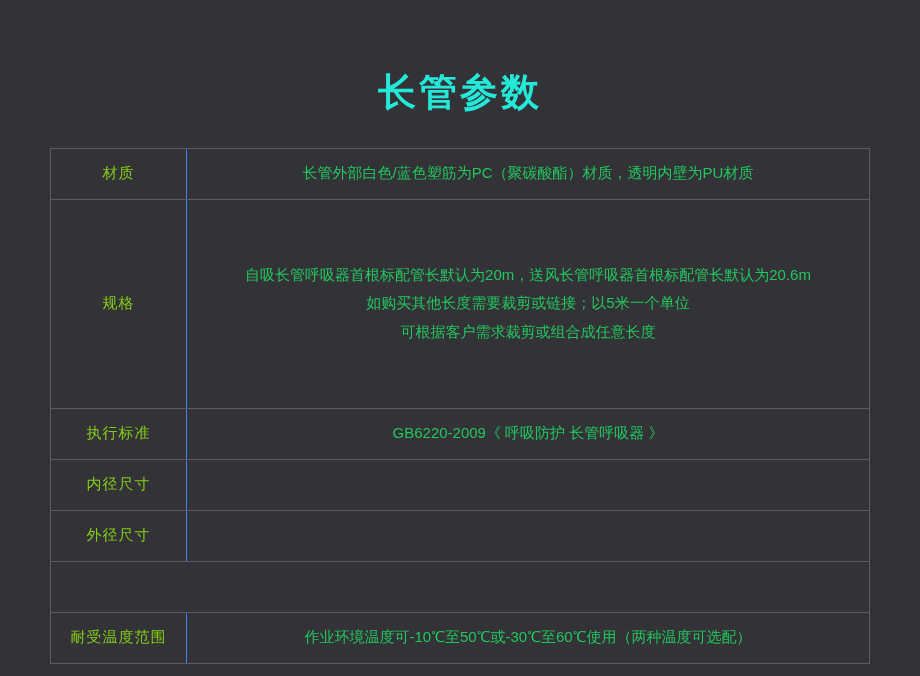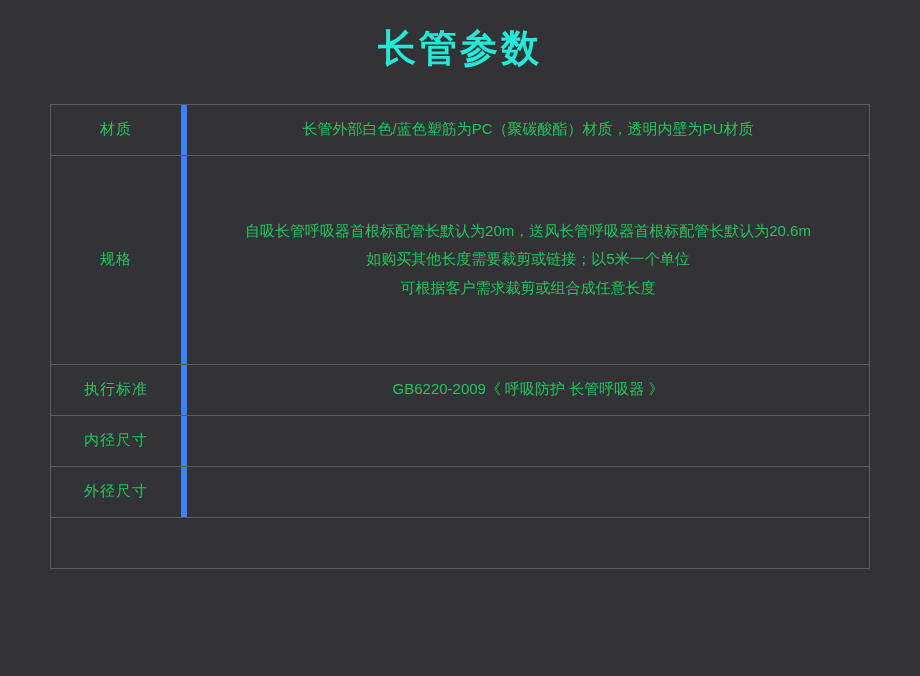--- a/index.html
+++ b/index.html
@@ -19,43 +19,43 @@
     width: 920px;
     height: 676px;
     box-sizing: border-box;
   }
   .title {
     text-align: center;
     color: #24e8d8;
     font-size: 38px;
     font-weight: bold;
     letter-spacing: 3px;
-    padding-top: 26px;
+    padding-top: 70px;
     padding-bottom: 0;
     line-height: 1.2;
   }
   .table-wrap {
     margin: 32px 50px 0 50px;
     border: 1px solid #5a5a60;
     border-bottom: none;
   }
   .row {
     display: flex;
     border-bottom: 1px solid #5a5a60;
     min-height: 50px;
   }
   .cell-label {
     width: 136px;
     min-width: 136px;
-    border-right: 6px solid #3b82f6;
+    border-right: 1px solid #3b82f6;
     display: flex;
     align-items: center;
     justify-content: center;
     font-size: 15px;
-    color: #22c55e;
+    color: #84cc16;
     letter-spacing: 1px;
     text-align: left;
     padding: 6px 4px;
     box-sizing: border-box;
   }
   .cell-value {
     flex: 1;
     display: flex;
     flex-direction: column;
     align-items: center;
@@ -113,15 +113,21 @@
       <div class="cell-label">内径尺寸</div>
     </div>
 
     <div class="row single">
       <div class="cell-label">外径尺寸</div>
     </div>
 
     <div class="row single">
     </div>
 
+    <div class="row single">
+      <div class="cell-label">耐受温度范围</div>
+      <div class="cell-value">
+        <span class="line">作业环境温度可-10℃至50℃或-30℃至60℃使用（两种温度可选配）</span>
+      </div>
+    </div>
 
   </div>
 </div>
 
 </body></html>

